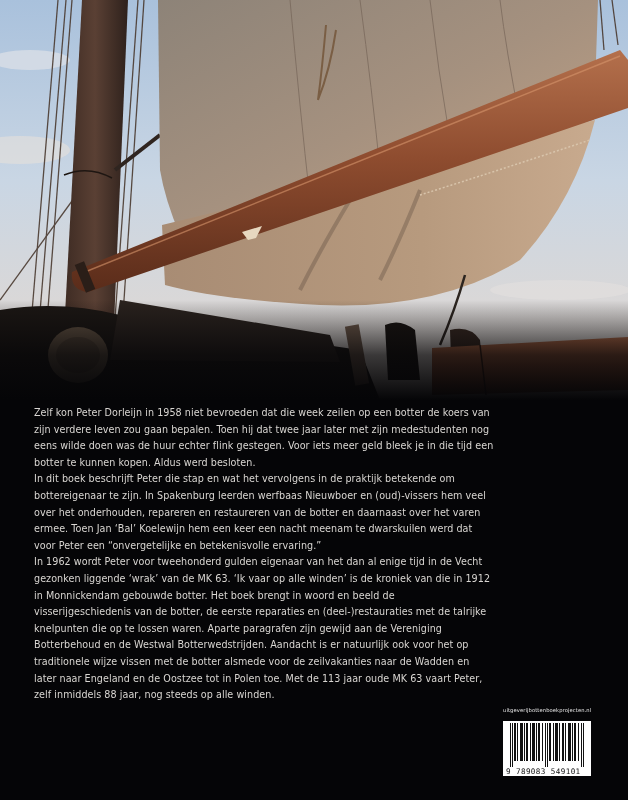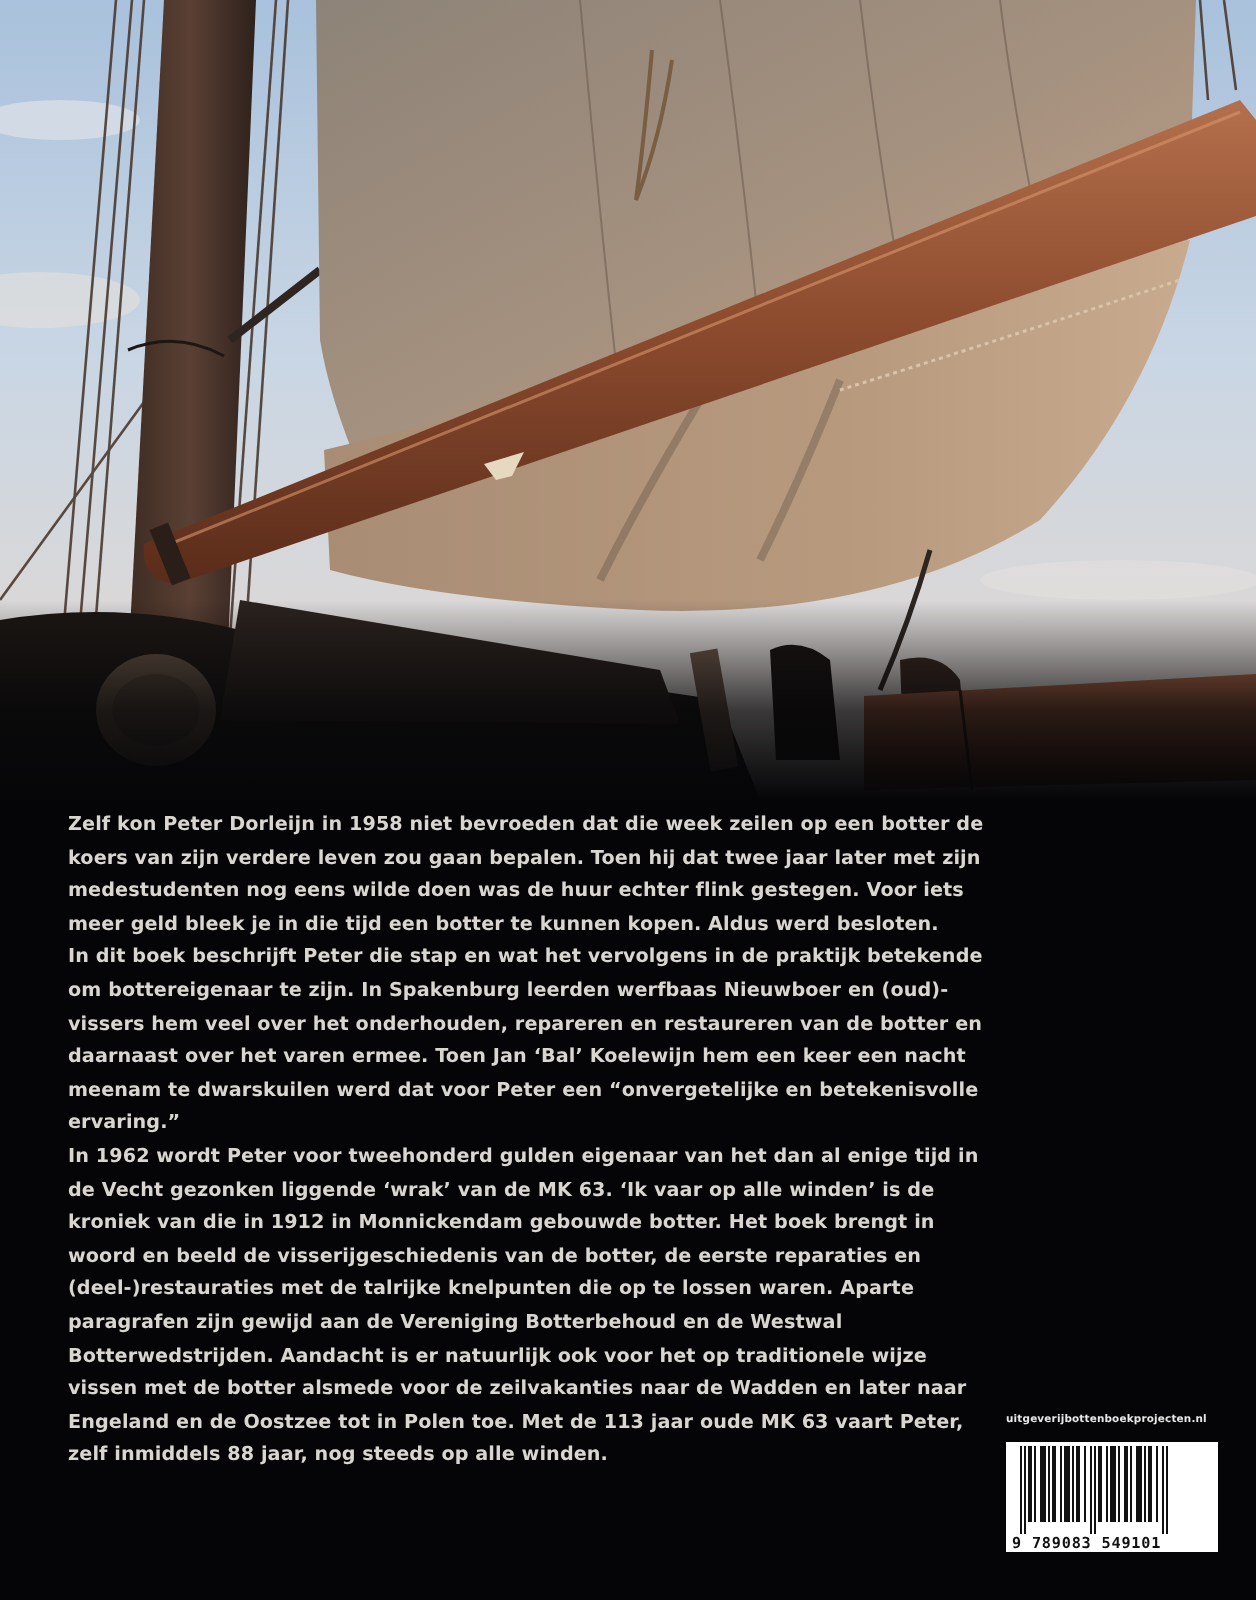--- a/index.html
+++ b/index.html
@@ -2,41 +2,40 @@
 <html><head>
 <meta charset="utf-8">
 <style>
   html, body { margin: 0; padding: 0; }
   body {
     width: 628px; height: 800px; overflow: hidden;
     background: #050507;
     font-family: "DejaVu Sans", sans-serif;
     position: relative;
   }
-  .cover { position: absolute; left: 0; top: 0; width: 628px; height: 800px; background: #050507; font-weight: bold; }
+  .cover { position: absolute; left: 0; top: 0; width: 628px; height: 800px; background: #050507; }
   .photo {
     position: absolute; left: 0; top: 0; width: 628px; height: 400px; overflow: hidden;
   }
   .photo svg { display: block; }
   .blurb {
     position: absolute; left: 34px; top: 405px; width: 460px;
     color: #d9d6d2;
     font-size: 9.6px;
     line-height: 16.6px;
     letter-spacing: 0.05px;
   }
   .blurb p { margin: 0; }
   .publisher-url {
     position: absolute; left: 503px; top: 707px; width: 90px;
     color: #e8e8e8; font-size: 5.2px; letter-spacing: 0.1px; white-space: nowrap;
   }
   .barcode {
     position: absolute; left: 503px; top: 721px; width: 88px; height: 55px;
     background: #ffffff;
-    padding-left: 18px;
   }
   .barcode .bars { position: absolute; left: 5px; top: 2px; width: 78px; height: 44px; }
   .barcode .isbn-digits {
     position: absolute; left: 3px; bottom: 0px; font-family: "DejaVu Sans Mono", monospace;
     font-size: 7.6px; color: #111; letter-spacing: 0.4px; line-height: 9px; white-space: nowrap;
   }
 </style>
 </head>
 <body>
 

